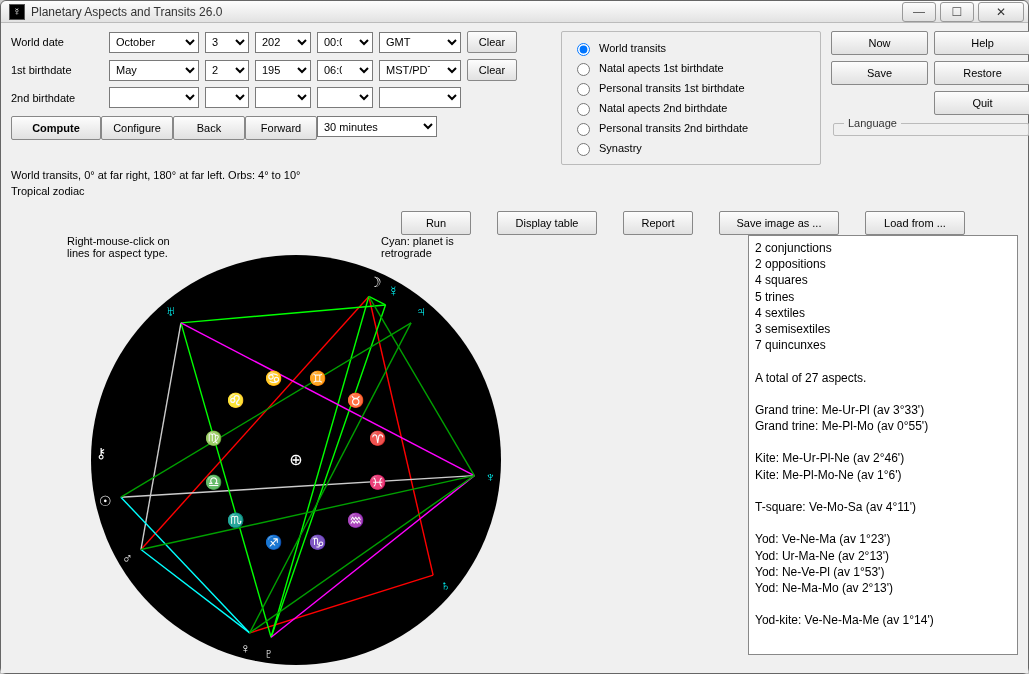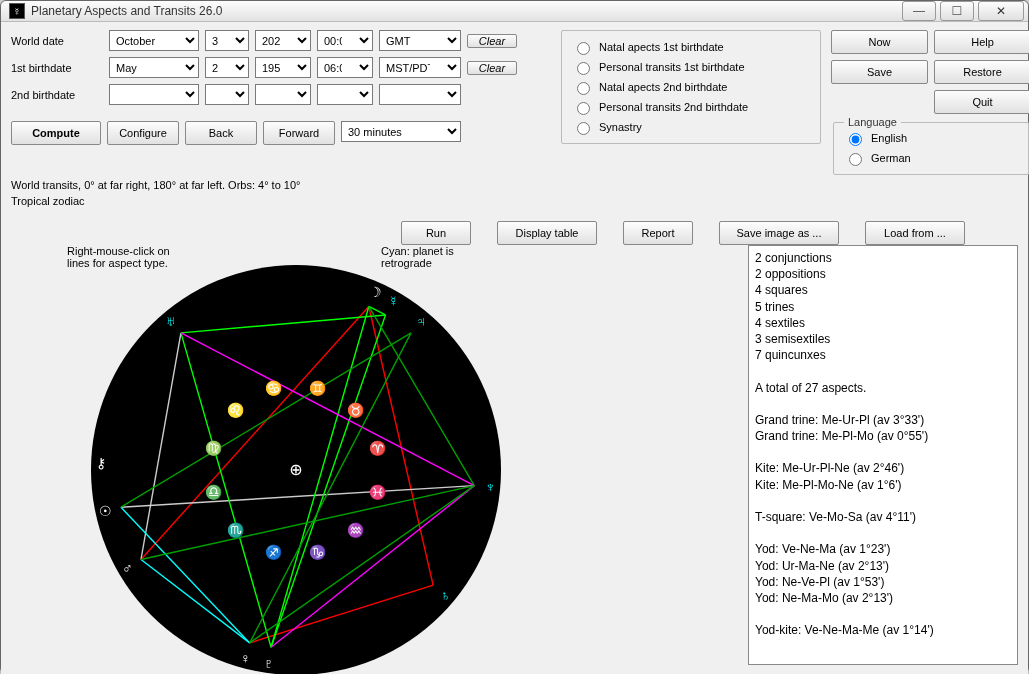--- a/index.html
+++ b/index.html
@@ -53,23 +53,23 @@
   }
   select { padding-right:14px; }
   .sel-month { width:90px; } .sel-day{width:44px;} .sel-year{width:56px;}
   .sel-time{width:56px;} .sel-tz{width:82px;}
   button.btn {
     font:inherit; height:24px; padding:0 2px;
     border:1px solid #888; border-radius:2px;
     background:linear-gradient(#fdfdfd,#e1e1e1);
     min-width:72px;
   }
-  button.btn-sm { min-width:50px; padding:0 8px; height:14px;font-style:italic; }
+  button.btn-sm { min-width:50px; padding:0 8px; height:22px; }
   button.btn-big { min-width:90px; font-weight:bold; }
-  .btn-row { display:flex; gap:6px; margin-top:16px; margin-bottom:4px; }
+  .btn-row { display:flex; margin-top:8px; margin-bottom:4px; }
   .top-grid {
     display:grid;
     grid-template-columns: 540px 260px 200px;
     gap:10px;
     align-items:start;
   }
   .radio-group-box {
     border:1px solid #bbb; border-radius:2px; padding:6px 10px;
     background:#f0f0f0;
   }
@@ -157,20 +157,24 @@
           <button class="btn btn-big">Compute</button>
           <button class="btn">Configure</button>
           <button class="btn">Back</button>
           <button class="btn">Forward</button>
           <select style="width:120px"><option>30 minutes</option></select>
         </div>
       </div>
 
       <div class="radio-group-box" id="mode-radios">
           <div class="radio-item">
+            <input type="radio" name="mode" checked="" style="">
+            <span>World transits</span>
+          </div>
+          <div class="radio-item">
             <input type="radio" name="mode" style="">
             <span>Natal apects 1st birthdate</span>
           </div>
           <div class="radio-item">
             <input type="radio" name="mode" style="">
             <span>Personal transits 1st birthdate</span>
           </div>
           <div class="radio-item">
             <input type="radio" name="mode" style="">
             <span>Natal apects 2nd birthdate</span>
@@ -189,30 +193,20 @@
         <div class="right-buttons">
           <button class="btn">Now</button>
           <button class="btn">Help</button>
           <button class="btn">Save</button>
           <button class="btn">Restore</button>
           <div></div>
           <button class="btn">Quit</button>
         </div>
         <fieldset class="radio-group-box titled" style="margin-top:2px">
           <legend>Language</legend>
-          <div id="lang-radios">
-              <div class="radio-item">
-                <input type="radio" name="lang" checked="" style="">
-                <span>English</span>
-              </div>
-              <div class="radio-item">
-                <input type="radio" name="lang" style="">
-                <span>German</span>
-              </div>
-            </div>
         </fieldset>
       </div>
     </div>
 
     <div class="status-line">World transits, 0° at far right, 180° at far left.  Orbs: 4° to 10°</div>
     <div class="status-line">Tropical zodiac</div>
 
     <div class="action-row">
       <button class="btn" style="min-width:70px">Run</button>
       <button class="btn">Display table</button>

